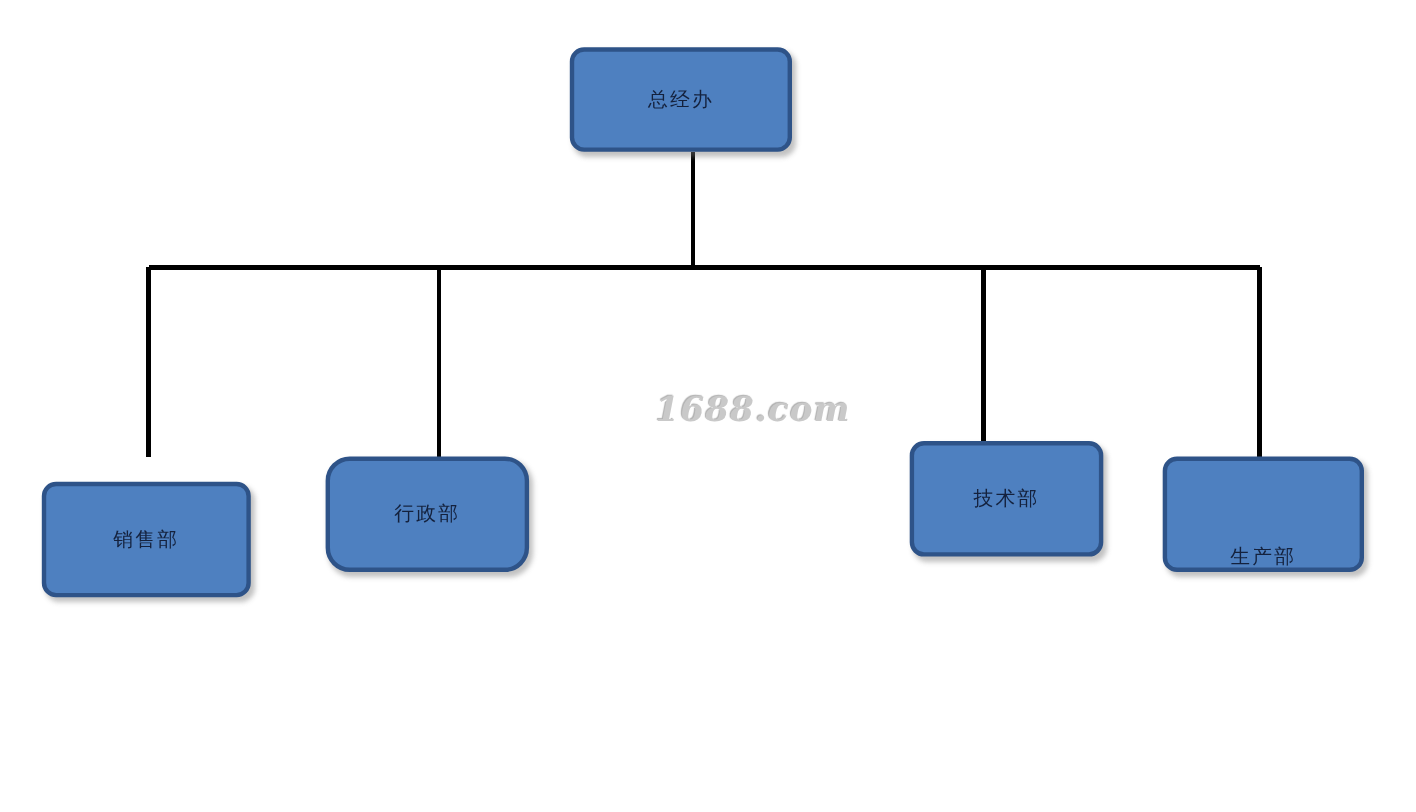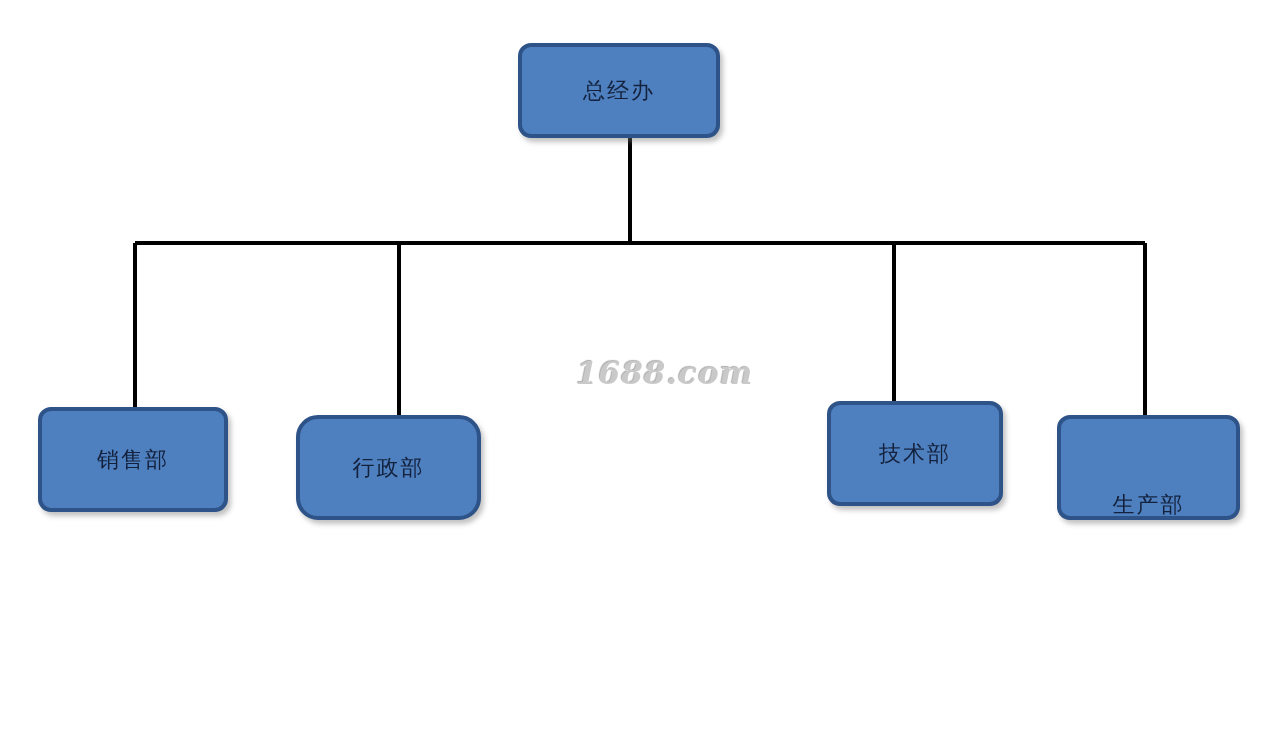--- a/index.html
+++ b/index.html
@@ -32,21 +32,21 @@
     border: 4px solid #2e5388;
     border-radius: 13px;
     display: flex;
     align-items: center;
     justify-content: center;
     box-shadow: 3px 4px 5px rgba(120,120,120,0.45);
     z-index: 3;
   }
   .node-label {
     font-family: "DejaVu Sans", "Liberation Sans", sans-serif;
-    font-size: 22px;
+    font-size: 18px;
     line-height: 1;
     color: #14213d;
     letter-spacing: 2px;
     white-space: nowrap;
     user-select: none;
   }
   #watermark {
     position: absolute;
     z-index: 2;
     font-family: "DejaVu Serif", "Liberation Serif", serif;
@@ -73,31 +73,31 @@
         <line x1="399" y1="243" x2="399" y2="415" stroke-width="4"></line>
         <line x1="894" y1="243" x2="894" y2="415" stroke-width="4"></line>
         <line x1="1145" y1="243" x2="1145" y2="415" stroke-width="4"></line>
       </g>
   </svg>
 
   <div class="node" style="left: 518px; top: 43px; width: 202px; height: 95px;">
     <span class="node-label">总经办</span>
   </div>
 
-  <div class="node" style="left: 38px; top: 407px; width: 190px; height: 105px;">
+  <div class="node" style="left: 38px; top: 438px; width: 190px; height: 105px;">
     <span class="node-label">销售部</span>
   </div>
 
   <div class="node" style="left: 296px; top: 415px; width: 185px; height: 105px; border-radius: 22px;">
     <span class="node-label">行政部</span>
   </div>
 
   <div class="node" style="left: 795px; top: 401px; width: 176px; height: 105px; margin-left: 32px;">
     <span class="node-label">技术部</span>
   </div>
 
   <div class="node" style="left: 1057px; top: 415px; width: 183px; height: 105px; align-items: flex-end;">
     <span class="node-label">生产部</span>
   </div>
 
-  <div id="watermark" style="left: 576px; top: 355px;">1688.com</div>
+  <div id="watermark" style="left: 596px; top: 355px;">1688.com</div>
 
 </div>
 
 </body></html>

